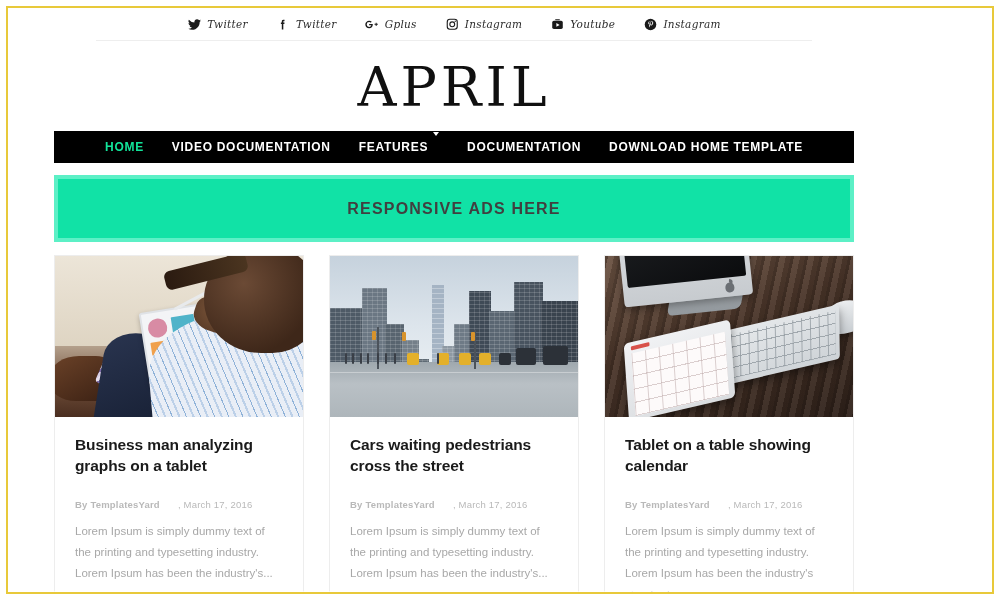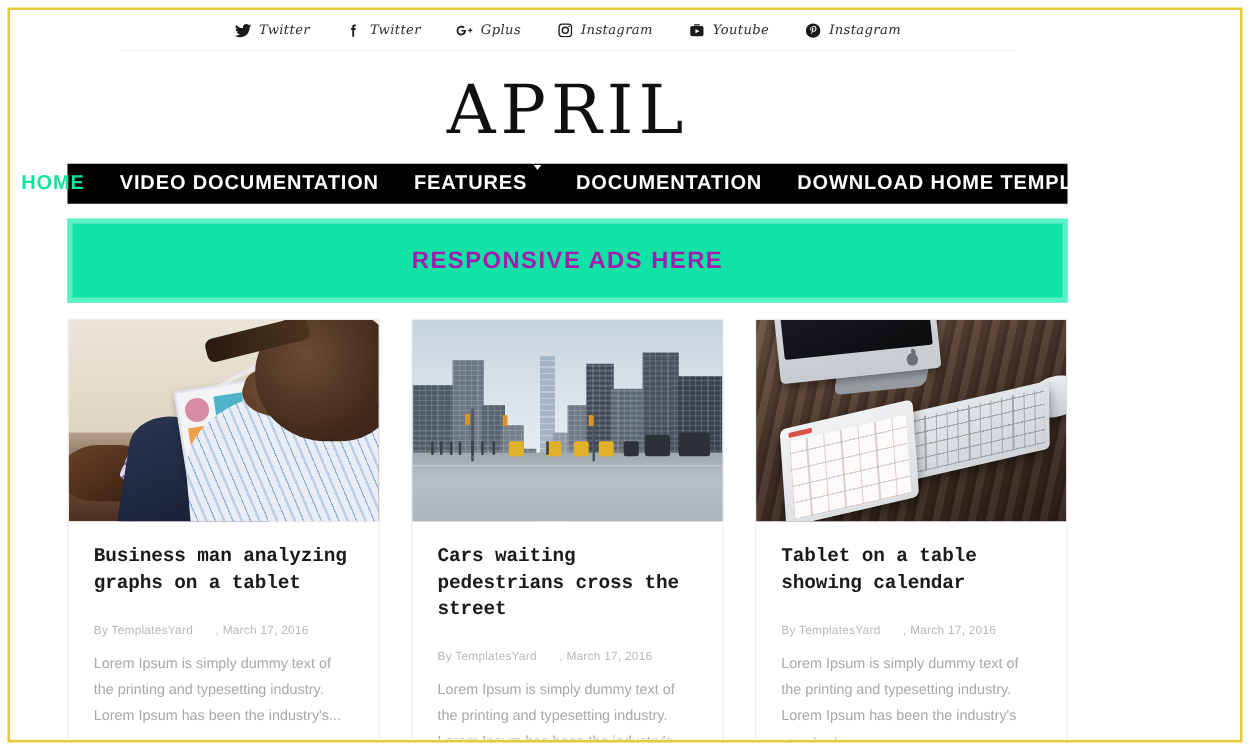--- a/index.html
+++ b/index.html
@@ -131,21 +131,21 @@
   .nav {
     background: #000000;
     height: 32px;
     display: flex;
     align-items: center;
     justify-content: center;
     gap: 0;
   }
   .nav-item {
     color: #ffffff;
-    font-size: 16px;
+    font-size: 12px;
     font-weight: bold;
     letter-spacing: 0.7px;
     padding: 0 14px;
     line-height: 32px;
     cursor: pointer;
     display: flex;
     align-items: flex-start;
     gap: 5px;
     white-space: nowrap;
   }
@@ -164,24 +164,24 @@
   .ads {
     margin-top: 12px;
     height: 67px;
     background: #11e2a6;
     border: 4px solid #5cf0c6;
     display: flex;
     align-items: center;
     justify-content: center;
   }
   .ads-text {
-    font-size: 19px;
+    font-size: 16px;
     font-weight: bold;
     letter-spacing: 1.2px;
-    color: #a21caf;
+    color: #404040;
   }
 
   
   .posts {
     margin-top: 13px;
     display: flex;
     gap: 25px;
   }
   .post-card {
     width: 250px;
@@ -193,37 +193,37 @@
     width: 100%;
     height: 161px;
     position: relative;
     overflow: hidden;
     display: block;
     background: #cfcfcf;
     cursor: pointer;
   }
   .post-body { padding: 18px 20px 0 20px; }
   .post-title {
-    font-family: Liberation Mono, monospace;
+    font-family: Liberation Sans, sans-serif;
     font-weight: bold;
     font-size: 15.5px;
     line-height: 1.35;
     color: #1a1a1a;
     letter-spacing: -0.1px;
     cursor: pointer;
   }
   .post-meta {
     margin-top: 22px;
     font-size: 9.5px;
     color: #b9b9b9;
     display: flex;
     gap: 18px;
     letter-spacing: 0.2px;
   }
-  .post-meta .author { cursor: pointer; }
+  .post-meta .author { cursor: pointer; font-weight: bold; }
   .post-excerpt {
     margin-top: 11px;
     font-size: 11.5px;
     line-height: 1.85;
     color: #a8a8a8;
   }
 
   
 
   

